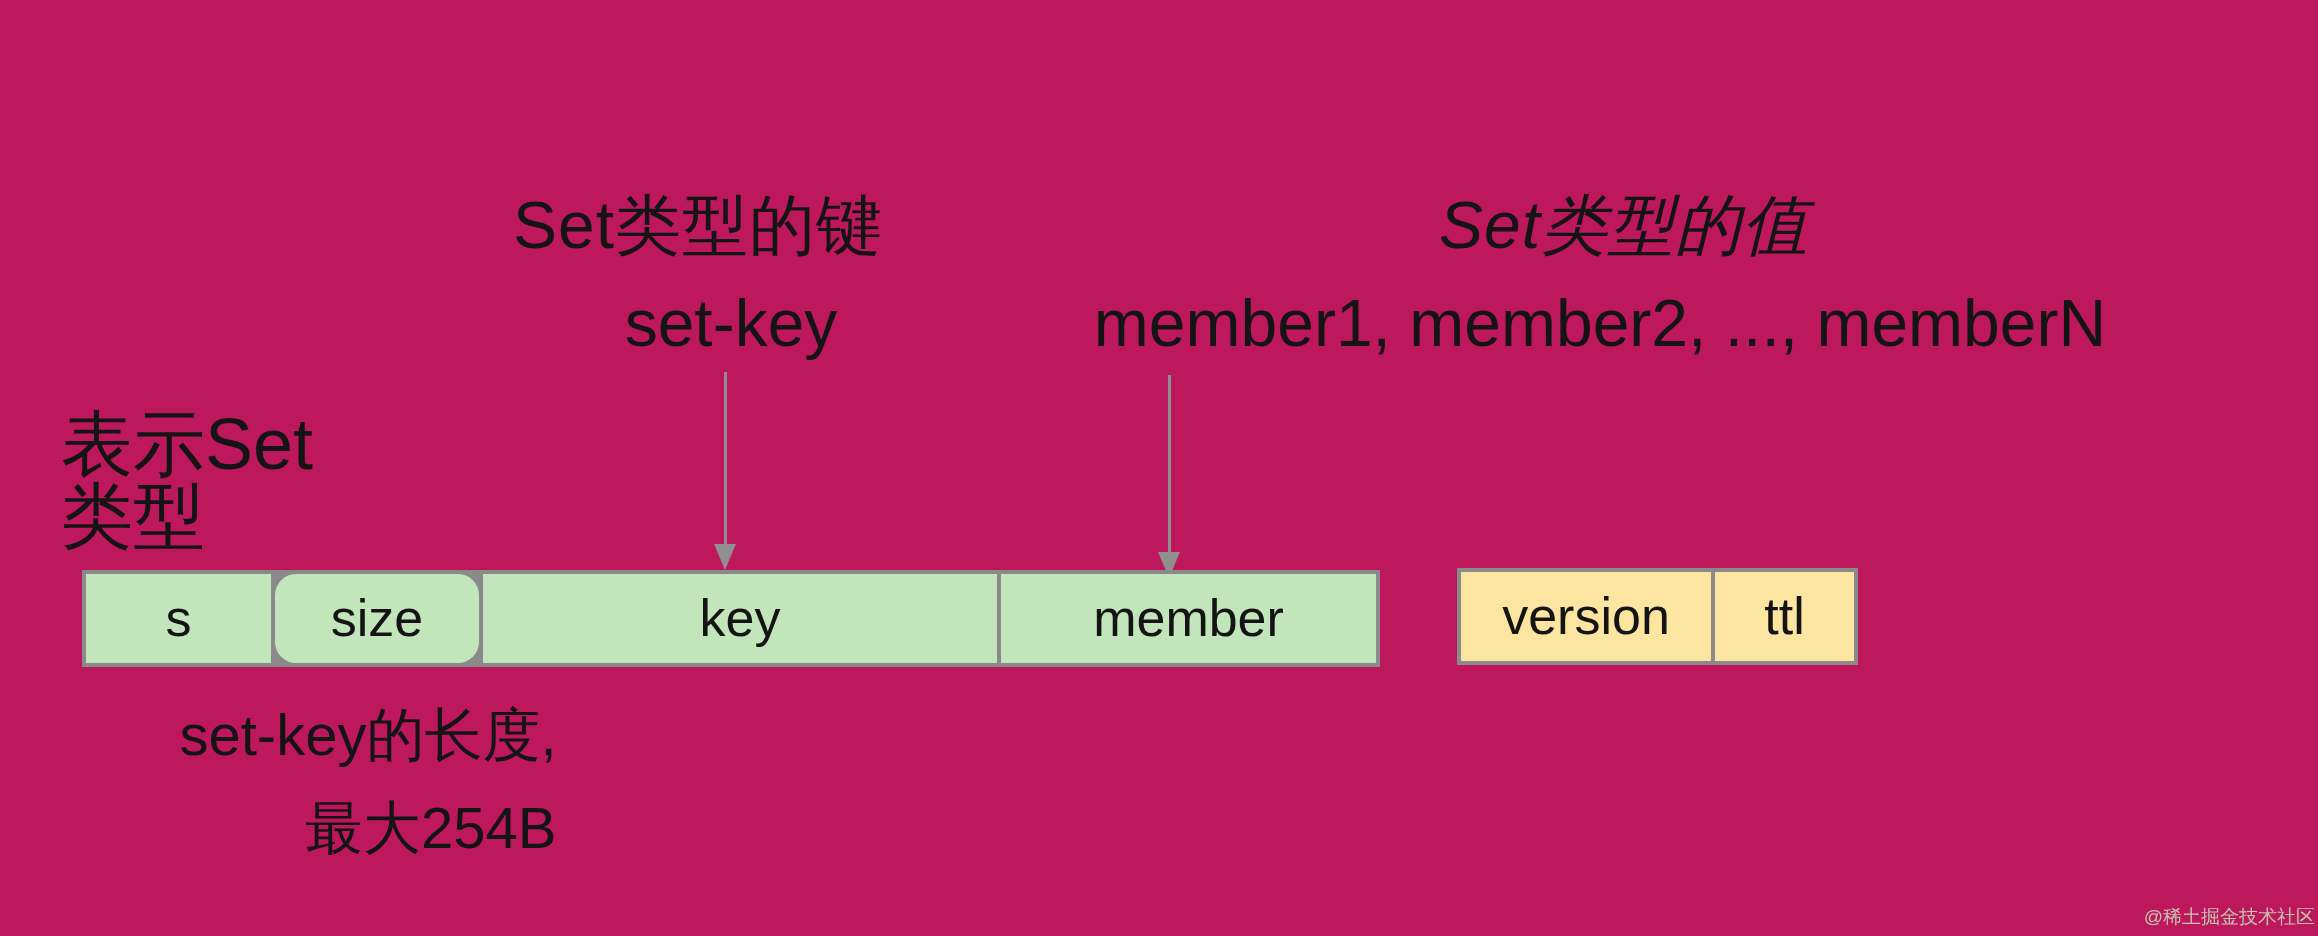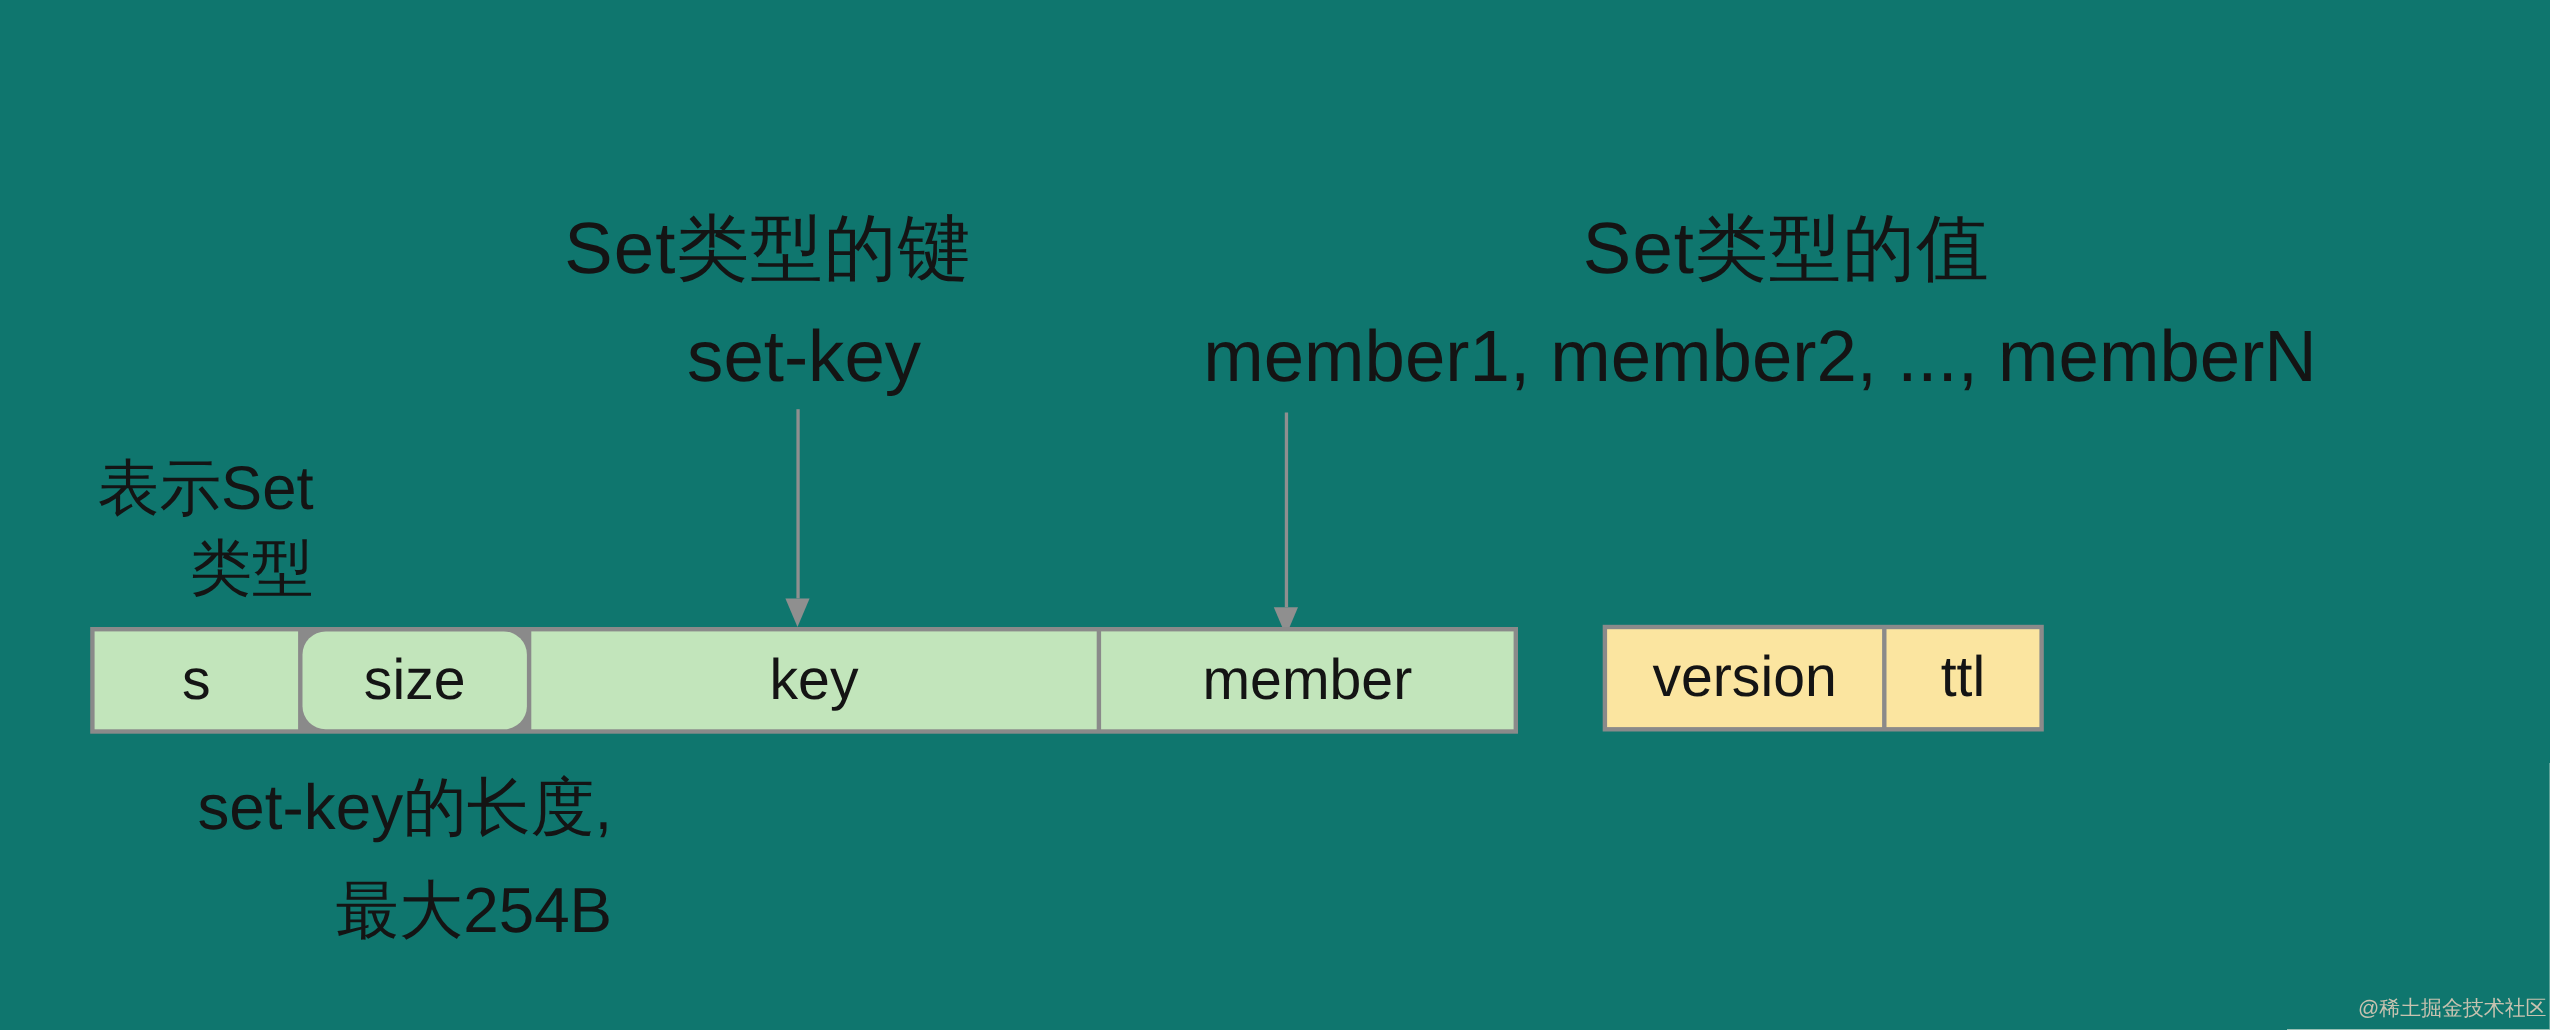--- a/index.html
+++ b/index.html
@@ -5,43 +5,43 @@
   html, body {
     margin: 0;
     padding: 0;
     background: #f8f5e6;
     font-family: "Liberation Sans", "DejaVu Sans", sans-serif;
   }
   .canvas {
     position: relative;
     width: 2318px;
     height: 936px;
-    background: #0f766e;
+    background: #be185d;
     overflow: hidden;
     color: #141414;
   }
   .abs { position: absolute; }
   .centered { transform: translateX(-50%); white-space: nowrap; }
 
   
   .annot-title {
     font-size: 66px;
     line-height: 78px;
     letter-spacing: 1px;
   }
   .annot-value {
     font-size: 66px;
     line-height: 78px;
   }
 
   
   .side-label {
-    font-size: 56px;
+    font-size: 72px;
     line-height: 72px;
-    text-align: right;
+    text-align: left;
   }
   .size-note {
     font-size: 58px;
     line-height: 93px;
     text-align: right;
   }
 
   
   .record-row {
     display: flex;
@@ -80,21 +80,21 @@
   }
 </style>
 </head>
 <body>
 
 <div class="canvas">
 
   <div class="abs centered annot-title" style="left:698px; top:186px;">Set类型的键</div>
   <div class="abs centered annot-value" style="left:731px; top:284px;">set-key</div>
 
-  <div class="abs centered annot-title" style="left:1624px; top:186px;">Set类型的值</div>
+  <div class="abs centered annot-title" style="left:1624px; top:186px;font-style:italic;">Set类型的值</div>
   <div class="abs centered annot-value" style="left:1600px; top:284px;">member1, member2, ..., memberN</div>
 
   <div class="abs">
     <div class="abs arrow-line" style="left:724px; top:372px; height:172px;"></div>
     <div class="abs arrow-head" style="left:714px; top:544px;"></div>
   </div>
 
   <div class="abs">
     <div class="abs arrow-line" style="left:1168px; top:375px; height:177px;"></div>
     <div class="abs arrow-head" style="left:1158px; top:552px;"></div>

